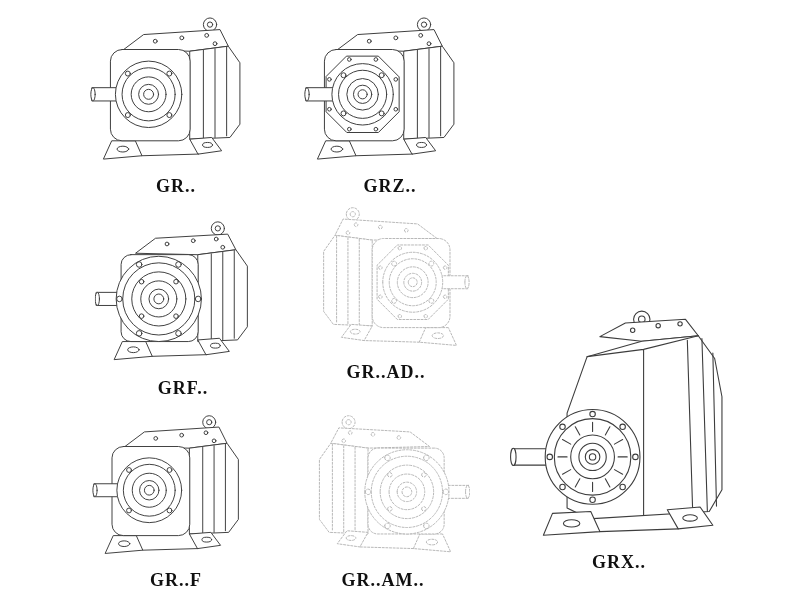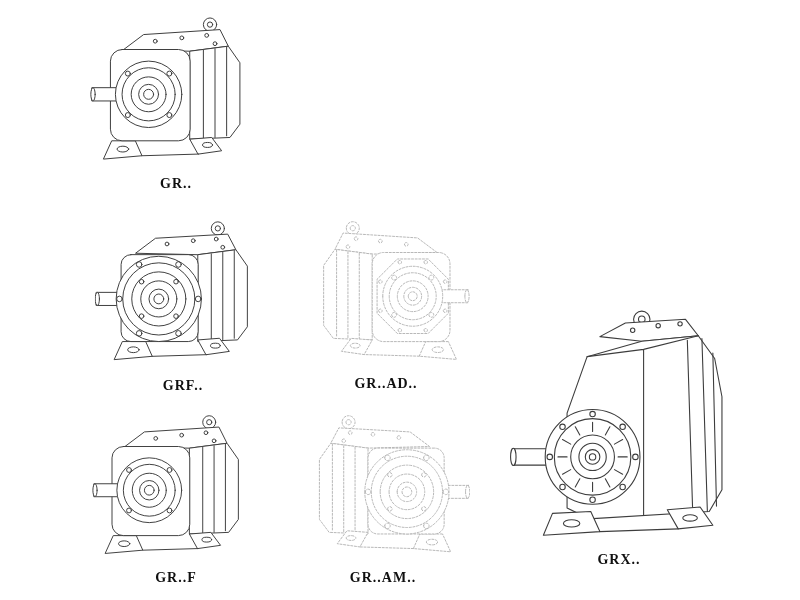--- a/index.html
+++ b/index.html
@@ -13,21 +13,21 @@
     width:800px;height:600px;position:relative;overflow:hidden;
     background:var(--background);
     font-family:"Liberation Serif", serif;
   }
   .stage{position:absolute;inset:0;}
   .cell{position:absolute;display:flex;flex-direction:column;align-items:center;}
   .cell svg{display:block;}
   .fig{color:var(--line-color);}
   .fig.ghost{color:var(--ghost-line-color);stroke-dasharray:2.5 2;}
   .label{
-    font-weight:700;font-size:14px;letter-spacing:1px;
+    font-weight:700;font-size:18px;letter-spacing:1px;
     color:var(--label-color);margin-top:2px;white-space:nowrap;
   }
   .defs-holder{position:absolute;width:0;height:0;overflow:hidden;}
 </style>
 </head>
 <body>
 
 <svg class="defs-holder" aria-hidden="true">
   <defs>
 
@@ -217,30 +217,36 @@
 
 <div class="stage">
 
   <div class="cell" style="left:86px;top:8px;">
     <svg class="fig" width="180" height="166" viewBox="0 0 210 200">
       <use href="#sym-foot"></use>
     </svg>
     <div class="label">GR..</div>
   </div>
 
+  <div class="cell" style="left:300px;top:8px;">
+    <svg class="fig" width="180" height="166" viewBox="0 0 210 200">
+      <use href="#sym-footZ"></use>
+    </svg>
+    <div class="label">GRZ..</div>
+  </div>
 
 
   <div class="cell" style="left:92px;top:212px;font-family:Liberation Serif, serif;">
     <svg class="fig" width="182" height="164" viewBox="0 0 215 200">
       <use href="#sym-flange"></use>
     </svg>
     <div class="label">GRF..</div>
   </div>
 
-  <div class="cell" style="left:296px;top:212px;">
+  <div class="cell" style="left:296px;top:198px;">
     <svg class="fig ghost" width="180" height="162" viewBox="0 0 210 200">
       <g transform="translate(210,0) scale(-1,1)">
           <use href="#sym-footZ"></use>
         </g>
     </svg>
     <div class="label">GR..AD..</div>
   </div>
 
   <div class="cell" style="left:292px;top:406px;">
     <svg class="fig ghost" width="182" height="162" viewBox="0 0 215 200">

